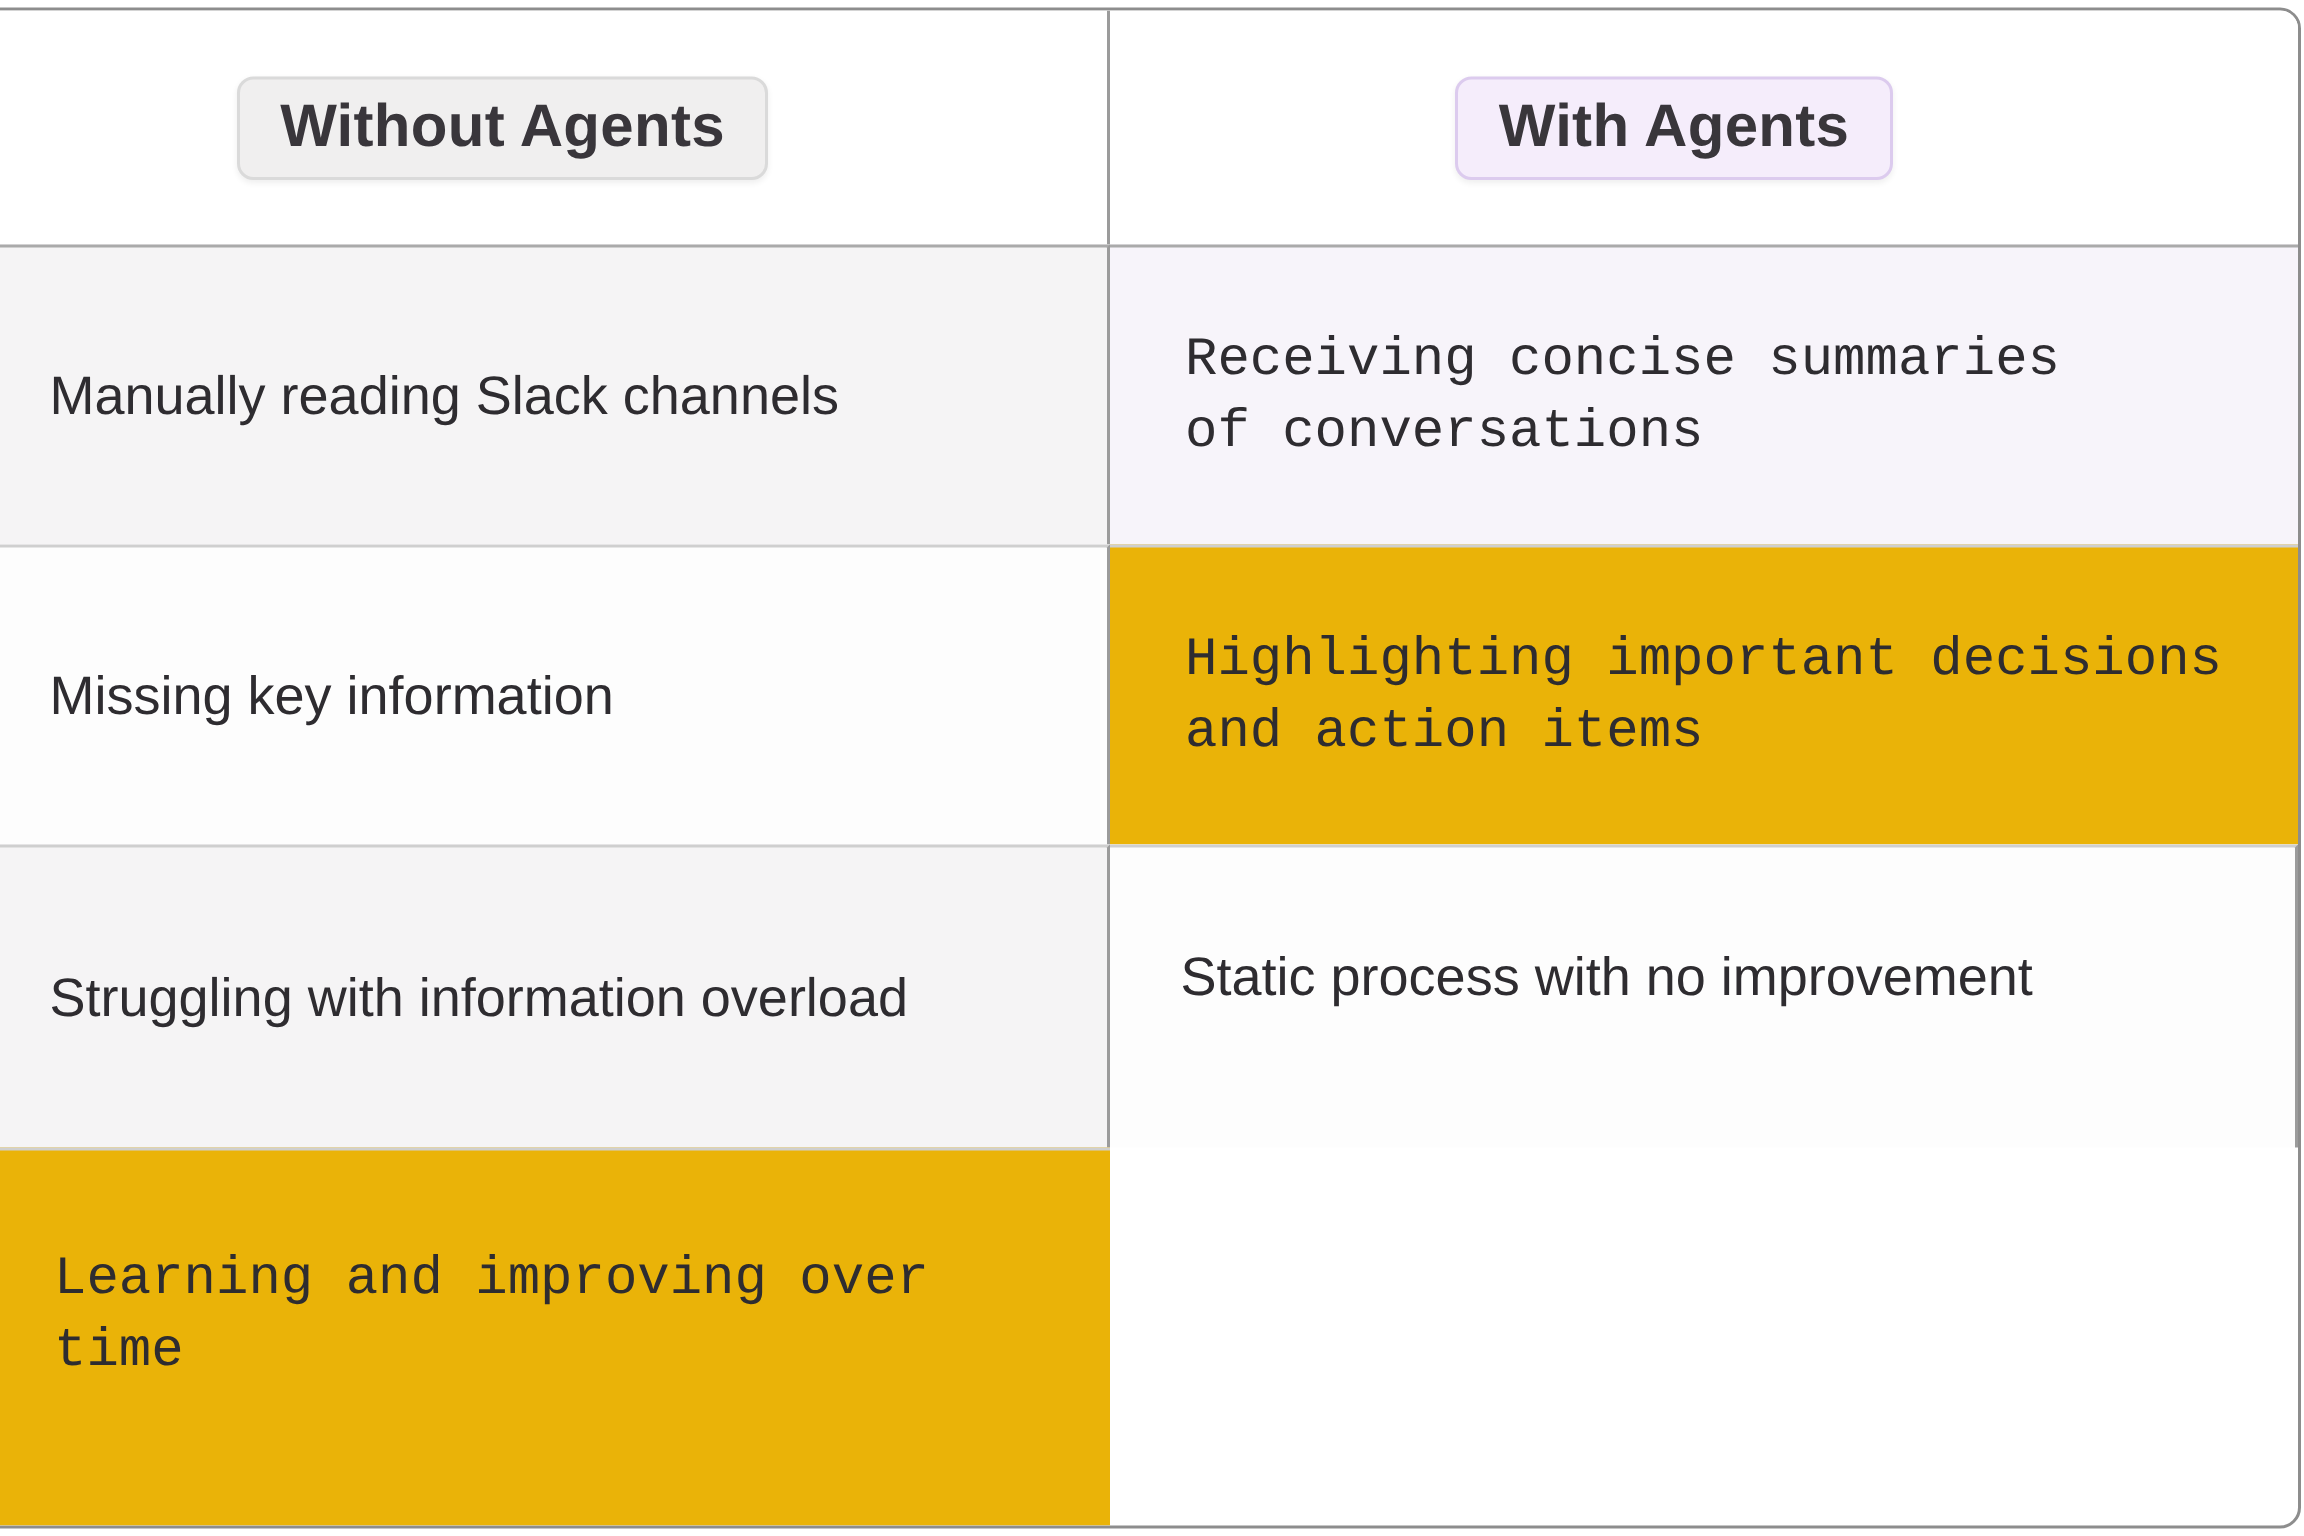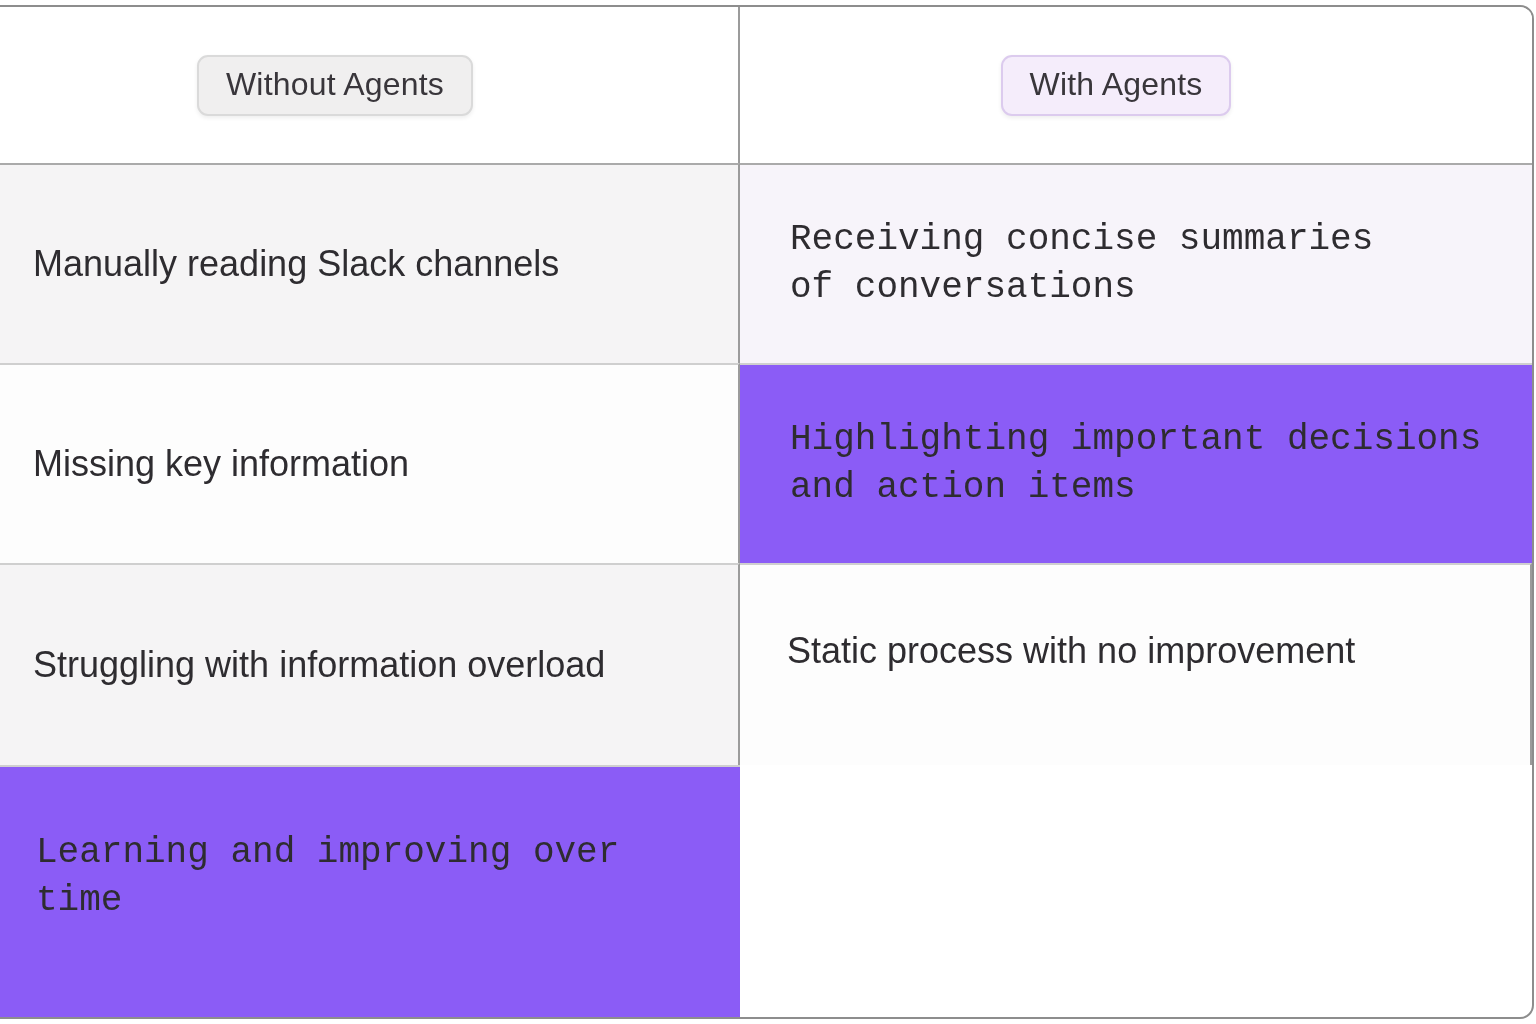--- a/index.html
+++ b/index.html
@@ -34,22 +34,22 @@
     display: flex;
     align-items: center;
     justify-content: center;
     background: #ffffff;
   }
   .hcell.colL { padding-right: 54px; }
   .hcell.colR { padding-right: 40px; }
 
   .badge {
     display: inline-block;
-    font-size: 32px;
-    font-weight: 400;
+    font-size: 40px;
+    font-weight: 700;
     color: #39363b;
     padding: 9px 27px 11px 27px;
     border-radius: 11px;
     box-shadow: 0 2px 4px rgba(0,0,0,0.07);
     letter-spacing: 0.2px;
   }
   .badge-without {
     background: #f0efef;
     border: 2px solid #dadada;
   }
@@ -67,21 +67,21 @@
     color: #2e2c30;
     padding-right: 24px;
   }
   .dcell.colL { padding-left: 47px; }
   .dcell.colR { padding-left: 50px; white-space: pre-line; font-family: Liberation Mono, monospace; }
 
   
   .r1.colL, .r3.colL { background: #f5f4f5; }
   .r2.colL, .r4.colL { background: #fdfdfd; }
   .r1.colR, .r3.colR { background: #f7f4fa; }
-  .r2.colR, .r4.colR { background: #8b5cf6; }
+  .r2.colR, .r4.colR { background: #eab308; }
 
   
   .r1 { border-top: 2px solid #aaaaaa; }
   .r2, .r3, .r4 { border-top: 2px solid #cfcfcf; }
 
   
   .r4 { align-items: flex-start; padding-top: 62px; }
 </style>
 </head>
 <body>

